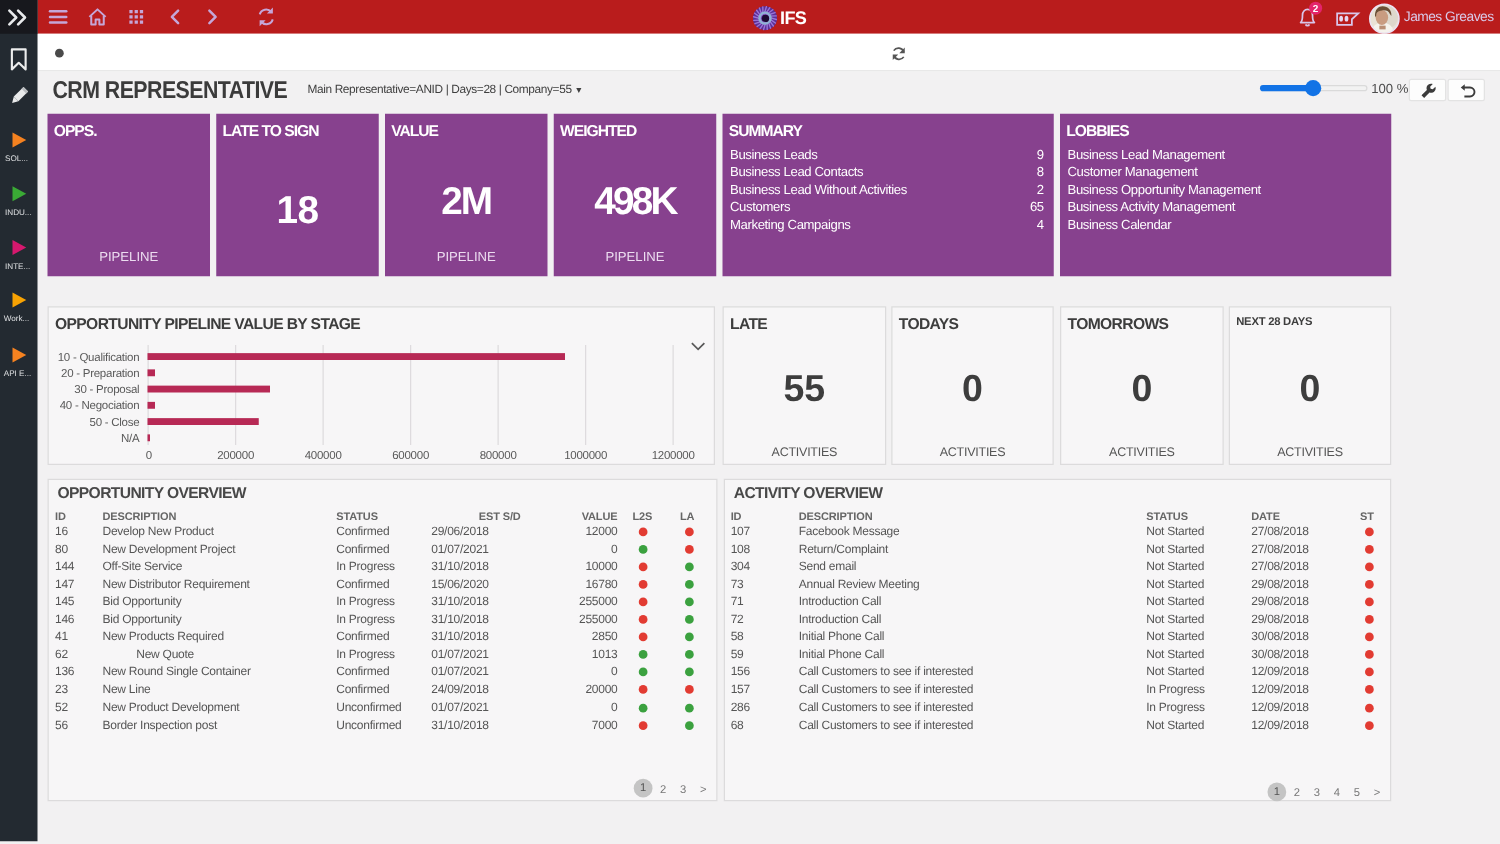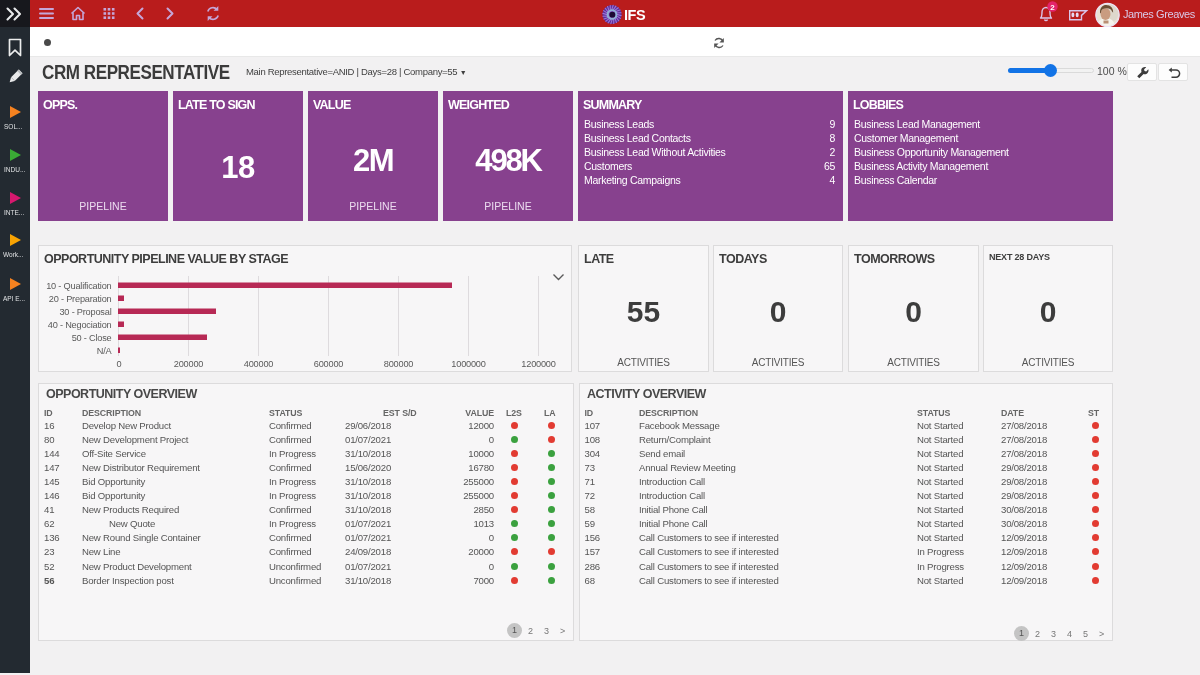--- a/index.html
+++ b/index.html
@@ -358,21 +358,21 @@
   <div class="td" style="left:385px;top:162.4px;width:70px;text-align:right;">20000</div>
   <div class="dot dred" style="left:471.5px;top:164.4px;"></div>
   <div class="dot dred" style="left:509px;top:164.4px;"></div>
   <div class="td" style="left:5px;top:176.5px;">52</div>
   <div class="td" style="left:43px;top:176.5px;">New Product Development</div>
   <div class="td" style="left:230px;top:176.5px;">Unconfirmed</div>
   <div class="td" style="left:306px;top:176.5px;">01/07/2021</div>
   <div class="td" style="left:385px;top:176.5px;width:70px;text-align:right;">0</div>
   <div class="dot dgreen" style="left:471.5px;top:178.5px;"></div>
   <div class="dot dgreen" style="left:509px;top:178.5px;"></div>
-  <div class="td" style="left:5px;top:190.6px;font-weight:bold;">56</div>
+  <div class="td" style="left:5px;top:190.6px;">56</div>
   <div class="td" style="left:43px;top:190.6px;">Border Inspection post</div>
   <div class="td" style="left:230px;top:190.6px;">Unconfirmed</div>
   <div class="td" style="left:306px;top:190.6px;">31/10/2018</div>
   <div class="td" style="left:385px;top:190.6px;width:70px;text-align:right;">7000</div>
   <div class="dot dred" style="left:471.5px;top:192.6px;"></div>
   <div class="dot dgreen" style="left:509px;top:192.6px;"></div>
   <div class="pgc" style="left:468px;top:239px;">1</div>
   <div class="pag" style="left:489px;top:242px;">2</div>
   <div class="pag" style="left:505px;top:242px;">3</div>
   <div class="pag" style="left:521px;top:242px;">&gt;</div>

